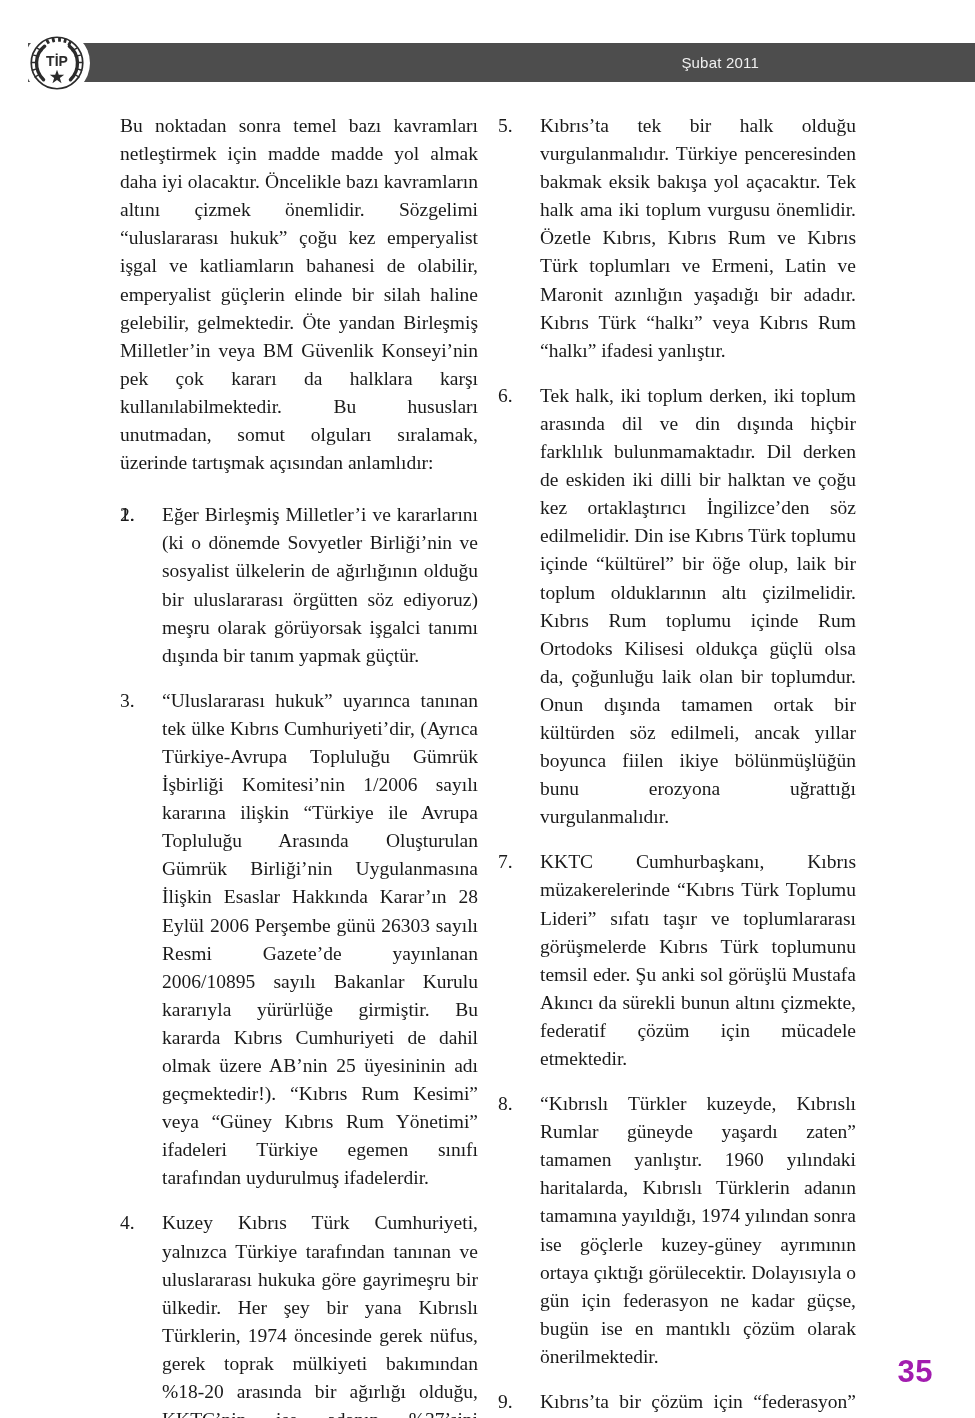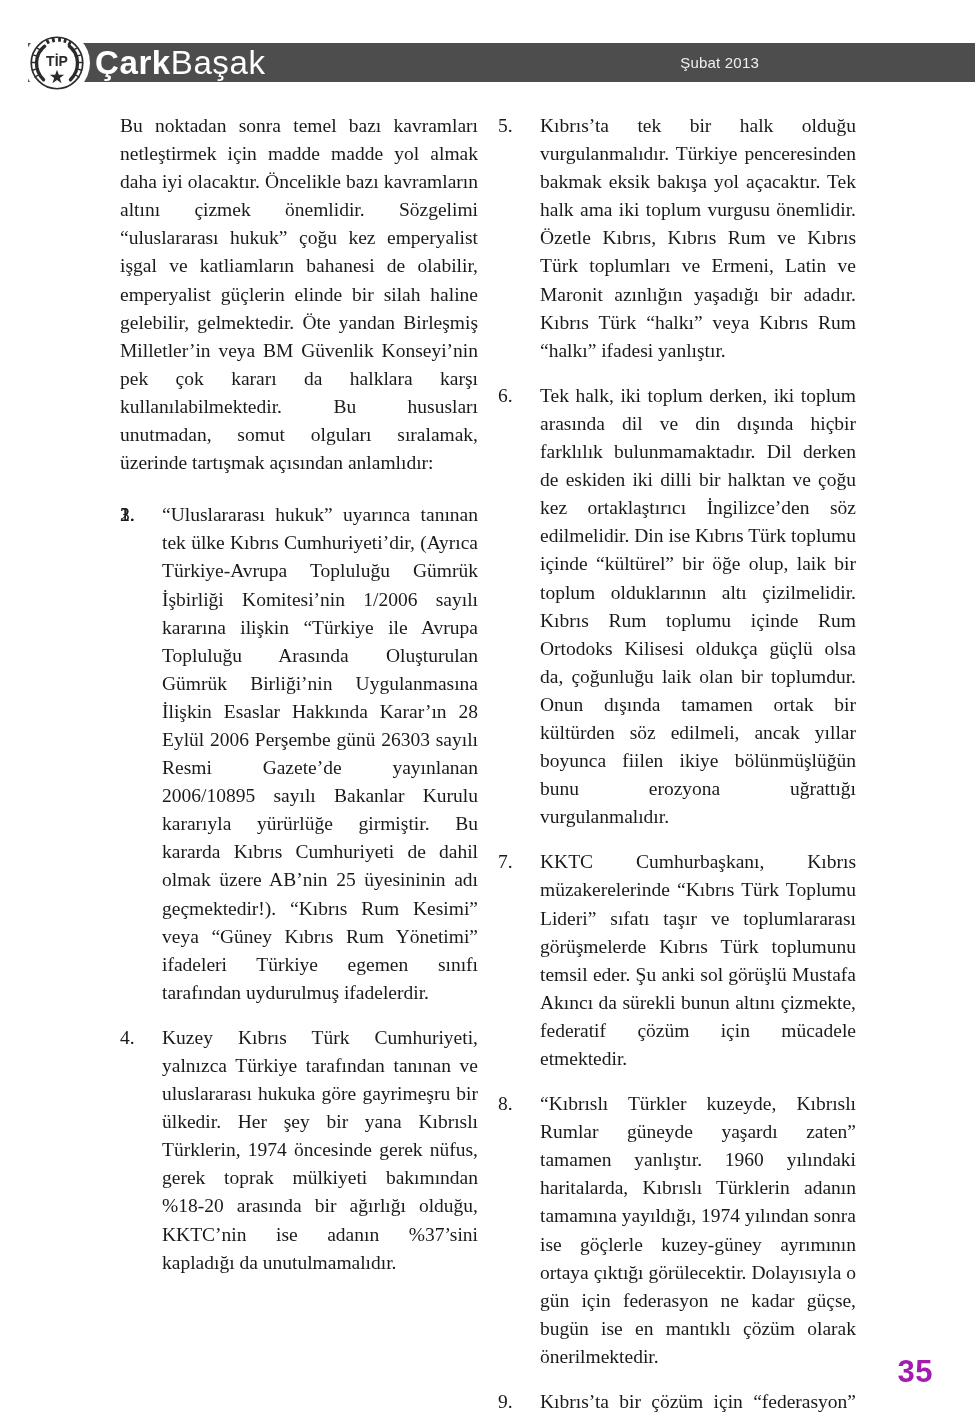--- a/index.html
+++ b/index.html
@@ -183,36 +183,36 @@
         <rect x="62" y="6" width="5" height="8" rx="1" transform="rotate(14 64.5 10)"></rect>
         <rect x="70" y="11" width="5" height="8" rx="1" transform="rotate(28 72.5 15)"></rect>
       </g>
 
       <text x="50" y="55" text-anchor="middle" font-family="Liberation Sans, sans-serif" font-size="25" font-weight="bold" fill="#2b2b2b">TİP</text>
 
       <path d="M50 62 L53.2 71.2 L62.9 71.2 L55.1 76.9 L58.1 86.1 L50 80.4 L41.9 86.1 L44.9 76.9 L37.1 71.2 L46.8 71.2 Z" fill="#2b2b2b"></path>
     </svg>
   </div>
 
-  <div class="masthead-title"><span class="tw-bold">Çark</span><span class="tw-light">Başak</span></div>
-
-  <div class="masthead-date">Şubat 2013</div>
+
+  <div class="masthead-date">Şubat 2011</div>
 </div>
 
 <div class="page-body">
 
   <div class="column column-left">
     <p class="lead">Bu noktadan sonra temel bazı kavramları netleştirmek için madde madde yol almak daha iyi olacaktır. Öncelikle bazı kavramların altını çizmek önemlidir. Sözgelimi “uluslararası hukuk” çoğu kez emperyalist işgal ve katliamların bahanesi de olabilir, emperyalist güçlerin elinde bir silah haline gelebilir, gelmektedir. Öte yandan Birleşmiş Milletler’in veya BM Güvenlik Konseyi’nin pek çok kararı da halklara karşı kullanılabilmektedir. Bu hususları unutmadan, somut olguları sıralamak, üzerinde tartışmak açısından anlamlıdır:</p>
 
     <ol class="numbered first-list">
       <li class="numitem">
         <span class="num">1.</span>
       </li>
       <li class="numitem">
         <span class="num">2.</span>
+        <span class="itxt">Eğer Birleşmiş Milletler’i ve kararlarını (ki o dönemde Sovyetler Birliği’nin ve sosyalist ülkelerin de ağırlığının olduğu bir uluslararası örgütten söz ediyoruz) meşru olarak görüyorsak işgalci tanımı dışında bir tanım yapmak güçtür.</span>
       </li>
       <li class="numitem">
         <span class="num">3.</span>
         <span class="itxt">“Uluslararası hukuk” uyarınca tanınan tek ülke Kıbrıs Cumhuriyeti’dir, (Ayrıca Türkiye-Avrupa Topluluğu Gümrük İşbirliği Komitesi’nin 1/2006 sayılı kararına ilişkin “Türkiye ile Avrupa Topluluğu Arasında Oluşturulan Gümrük Birliği’nin Uygulanmasına İlişkin Esaslar Hakkında Karar’ın 28 Eylül 2006 Perşembe günü 26303 sayılı Resmi Gazete’de yayınlanan 2006/10895 sayılı Bakanlar Kurulu kararıyla yürürlüğe girmiştir. Bu kararda Kıbrıs Cumhuriyeti de dahil olmak üzere AB’nin 25 üyesininin adı geçmektedir!). “Kıbrıs Rum Kesimi” veya “Güney Kıbrıs Rum Yönetimi” ifadeleri Türkiye egemen sınıfı tarafından uydurulmuş ifadelerdir.</span>
       </li>
       <li class="numitem">
         <span class="num">4.</span>
         <span class="itxt">Kuzey Kıbrıs Türk Cumhuriyeti, yalnızca Türkiye tarafından tanınan ve uluslararası hukuka göre gayrimeşru bir ülkedir. Her şey bir yana Kıbrıslı Türklerin, 1974 öncesinde gerek nüfus, gerek toprak mülkiyeti bakımından %18-20 arasında bir ağırlığı olduğu, KKTC’nin ise adanın %37’sini kapladığı da unutulmamalıdır.</span>
       </li>
     </ol>

